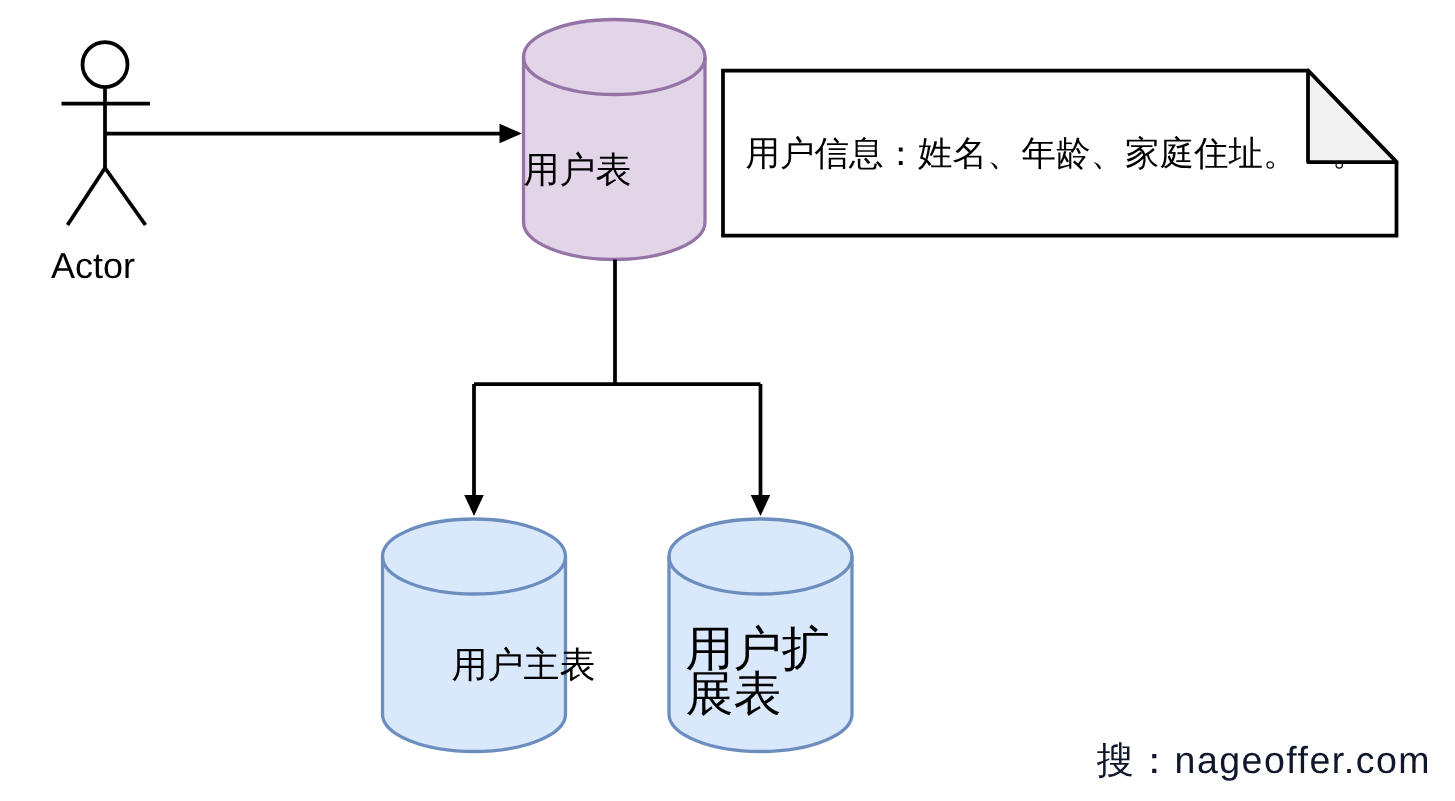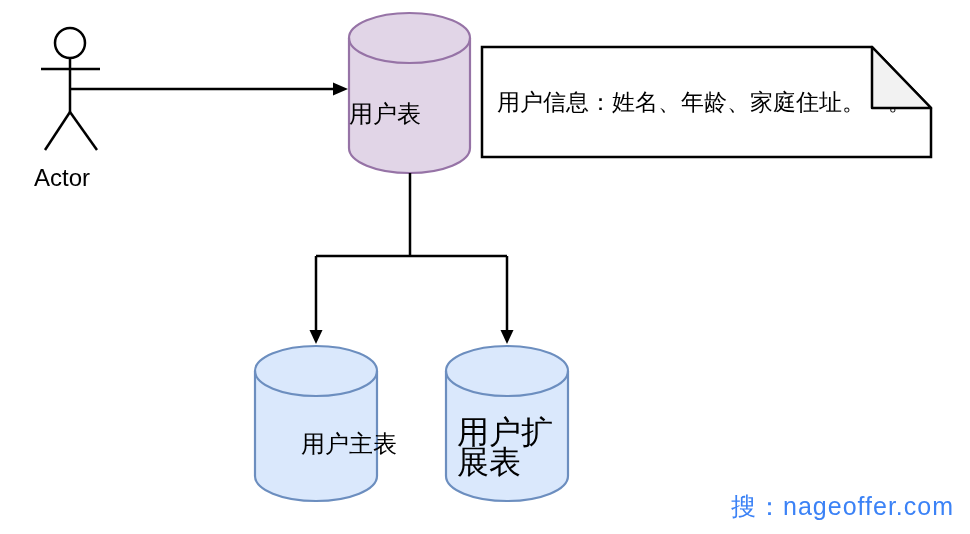--- a/index.html
+++ b/index.html
@@ -23,21 +23,21 @@
   .lbl-usertable  { left: 349px; top: 99px;  width: 122px; font-size: 24px; line-height: 29px; }
   .lbl-maintable  { left: 255px; top: 429px; width: 122px; font-size: 24px; line-height: 29px; margin-left: 46px; }
   .lbl-exttable   { left: 457px; top: 417px; width: 100px; font-size: 32px; line-height: 30px; }
   .lbl-note       { left: 497px; top: 89px;  font-size: 23px; line-height: 26px; white-space: nowrap; text-align: right; }
   .watermark {
     position: absolute;
     z-index: 2;
     right: 16px;
     top: 490px;
     font-size: 25px;
-    color: #3b82f6;
+    color: #0f172a;
     text-shadow: 1px 1px 0 #ffffff;
     letter-spacing: 1px;
   }
   .ln   { stroke: #000000; stroke-width: 2.5; fill: none; }
   .head { fill: #000000; stroke: none; }
 </style>
 </head>
 <body>
 
 <div class="stage">

